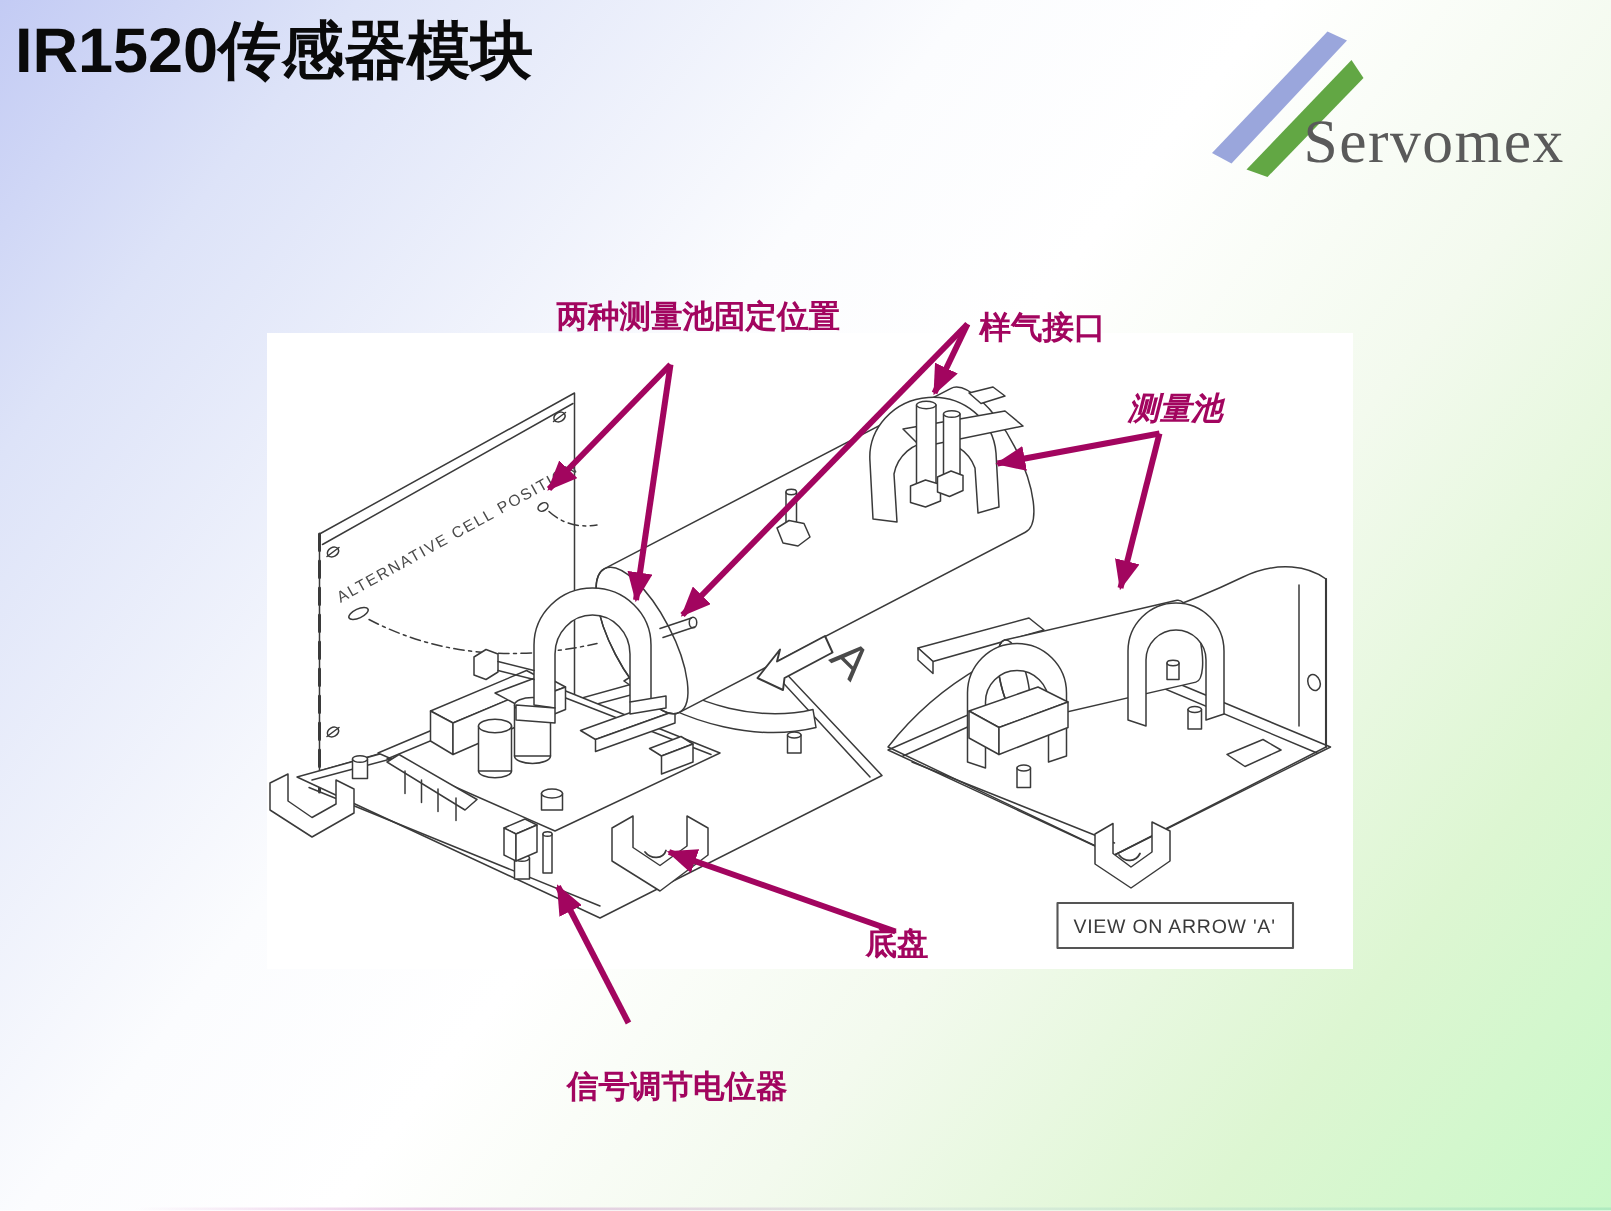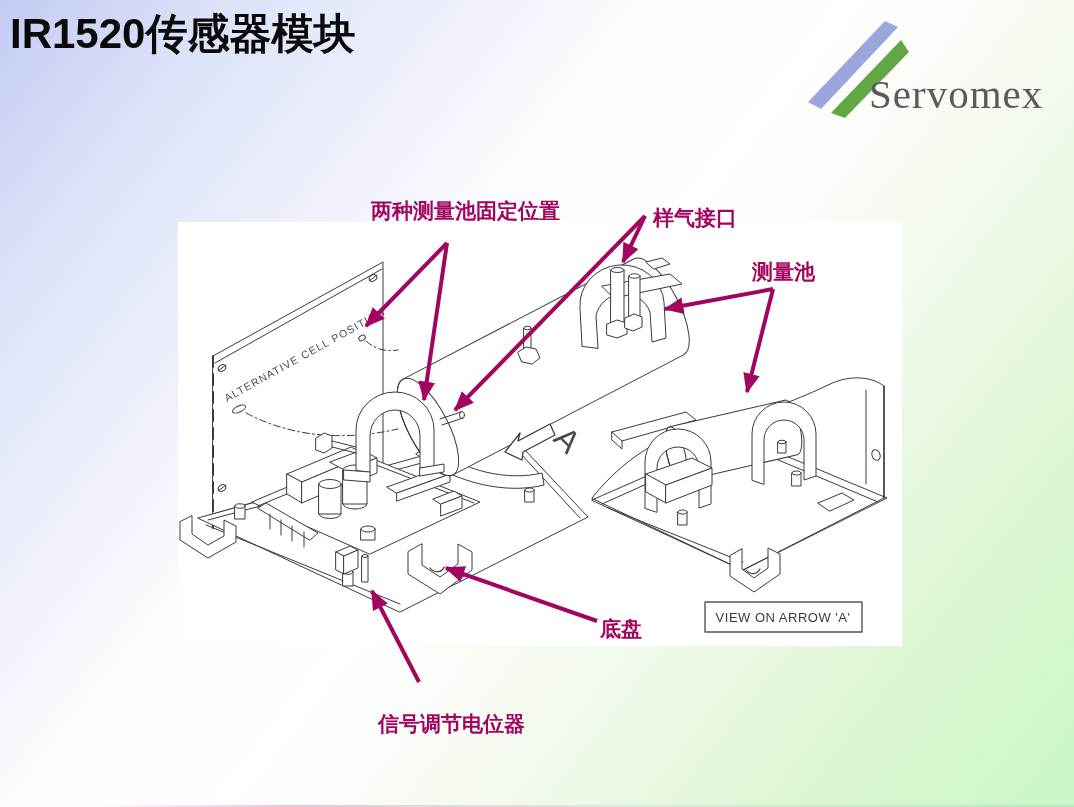--- a/index.html
+++ b/index.html
@@ -217,17 +217,17 @@
     <line x1="645" y1="216" x2="455" y2="410" marker-end="url(#ah)"></line>
     <line x1="773" y1="289" x2="665" y2="309" marker-end="url(#ah)"></line>
     <line x1="773" y1="289" x2="747" y2="392" marker-end="url(#ah)"></line>
     <line x1="597" y1="621" x2="446" y2="568" marker-end="url(#ah)"></line>
     <line x1="419" y1="682" x2="372" y2="591" marker-end="url(#ah)"></line>
   </g>
 </svg>
 
 <div class="callout" style="left:371px;top:197px;">两种测量池固定位置</div>
 <div class="callout" style="left:653px;top:193px;margin-top:11px;">样气接口</div>
-<div class="callout" style="left:752px;top:258px;">测量池</div>
-<div class="callout" style="left:600px;top:615px;">底盘</div>
+<div class="callout" style="left:752px;top:258px;font-style:italic;">测量池</div>
+<div class="callout" style="left:577px;top:615px;">底盘</div>
 <div class="callout" style="left:378px;top:710px;">信号调节电位器</div>
 
 <div class="bottom-line"></div>
 
 </body></html>

